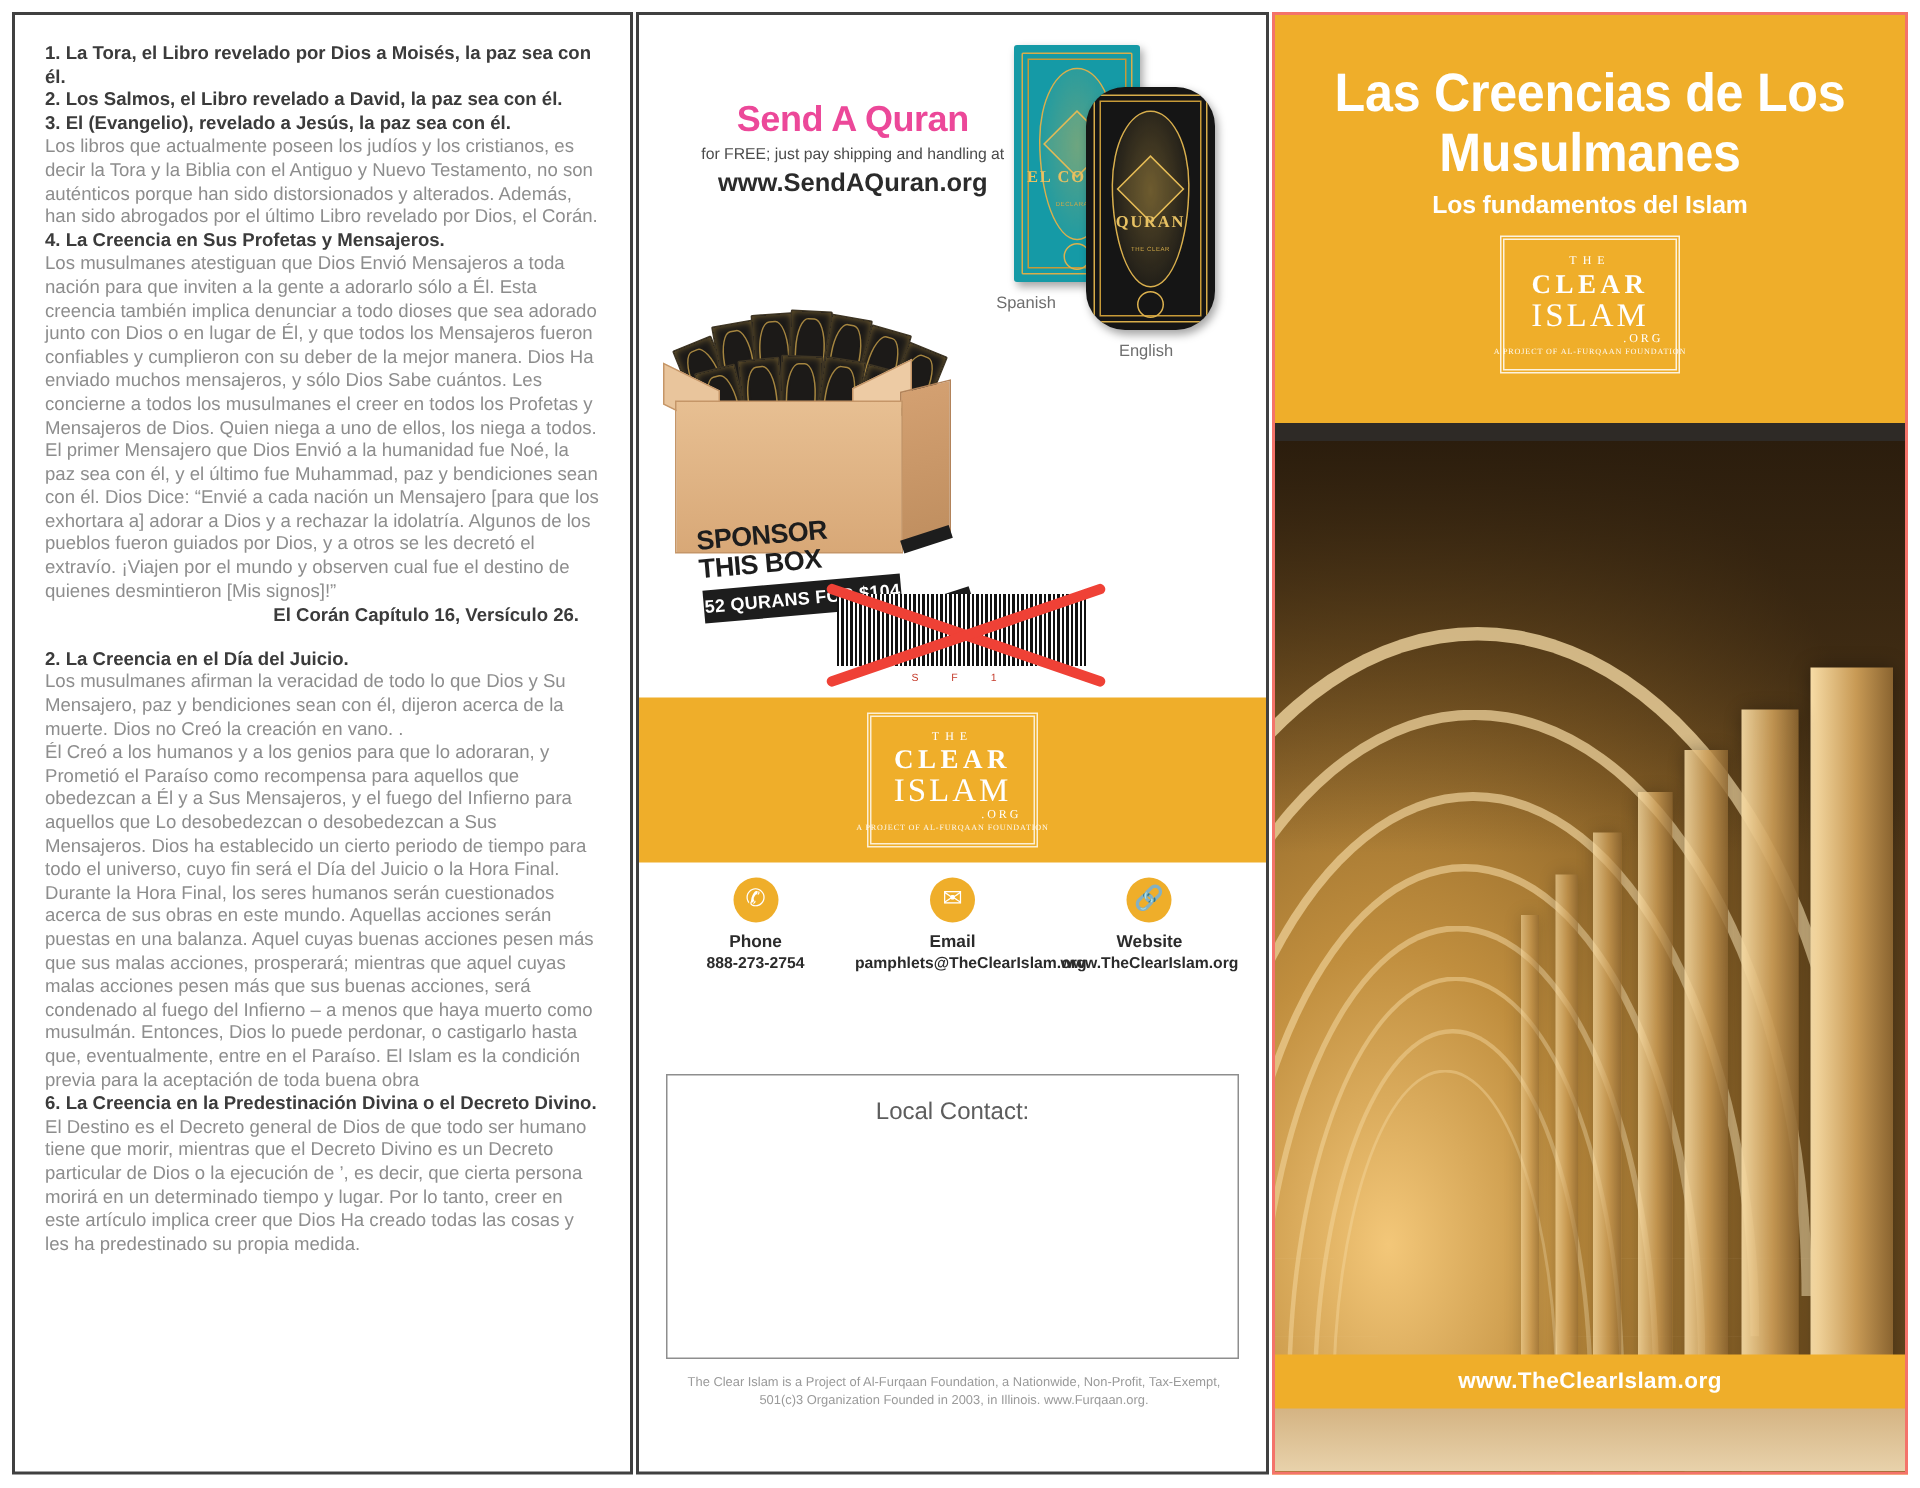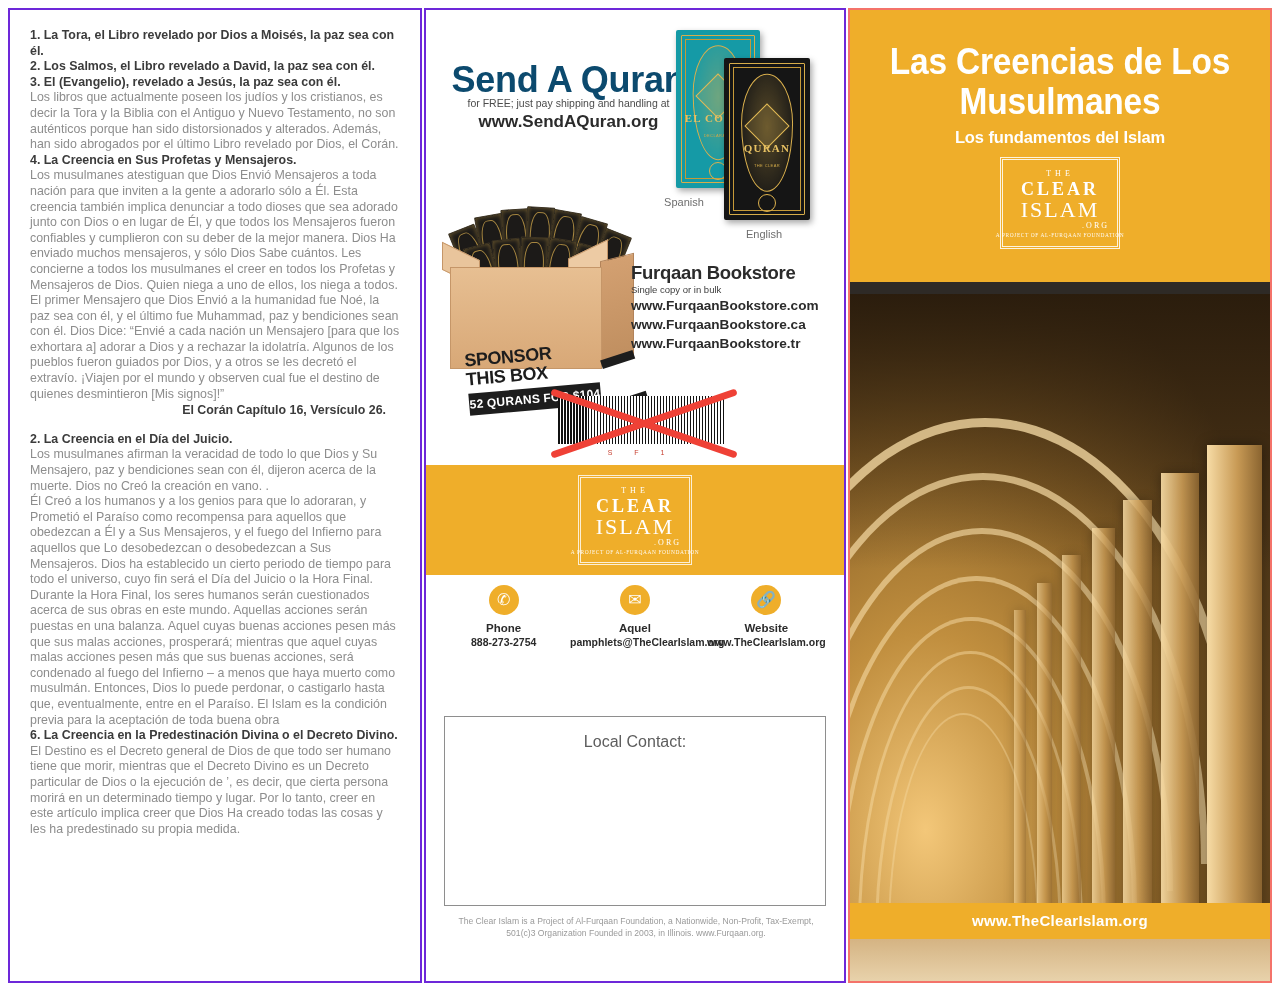--- a/index.html
+++ b/index.html
@@ -14,21 +14,21 @@
     width:1280px;height:992px;
     background:#fff;
   }
 
   
   .panel{
     position:absolute;
     top:8px;
     height:975px;
     box-sizing:border-box;
-    border:2px solid #6d28d9;
+    border:2px solid #404040;
     background:#fff;
     overflow:hidden;
   }
   #panel-left{ left:8px;  width:414px; }
   #panel-mid{  left:424px;width:422px; }
   #panel-right{left:848px;width:424px; border-color:#f4736a; background:#EFAE2A;}
 
   
   .left-body{
     padding:18px 20px 10px 20px;
@@ -50,40 +50,40 @@
     padding-right:14px;
   }
 
   
   .mid-top{position:relative;height:455px;background:#fff;}
 
   .sendaquran-block{
     position:absolute;left:20px;top:55px;width:245px;text-align:center;
   }
   .saq-title{
-    font-size:36px;font-weight:bold;color:#0c4a6e;letter-spacing:-0.3px;
+    font-size:24px;font-weight:bold;color:#ec4899;letter-spacing:-0.3px;
     line-height:30px;
   }
   .saq-sub{
     font-size:10.5px;color:#4b4b4b;margin-top:2px;line-height:12px;
   }
   .saq-url{
     font-size:17px;font-weight:bold;color:#2b2b2b;margin-top:3px;line-height:20px;
   }
 
   
   .books{position:absolute;left:240px;top:20px;width:175px;height:225px;}
   .book{
     position:absolute;
     border-radius:2px;
     box-shadow:2px 3px 6px rgba(0,0,0,.35);
     overflow:hidden;
   }
   .book-teal{left:10px;top:0;width:84px;height:158px;background:#159aa6;}
-  .book-black{left:58px;top:28px;width:86px;height:162px;background:#151515;}
+  .book-black{left:58px;top:28px;width:86px;height:162px;background:#151515;border-radius:26px;}
   .ornframe{
     position:absolute;left:5px;top:5px;right:5px;bottom:5px;
     border:1.5px solid #d8ad4a;border-radius:1px;
   }
   .ornframe:before{
     content:"";position:absolute;left:3px;top:3px;right:3px;bottom:3px;
     border:0.8px solid #c79a38;
   }
   .ovl{
     position:absolute;left:50%;top:46%;transform:translate(-50%,-50%);
@@ -390,27 +390,20 @@
         <div class="box-front">
           <div class="sponsor-txt">
             <span>SPONSOR</span><br>
             <span>THIS BOX</span>
           </div>
           <div class="price-bar">52 QURANS FOR $104</div>
           <div class="lectern"></div>
         </div>
       </div>
 
-      <div class="furqaan">
-        <div class="fq-title">Furqaan Bookstore</div>
-        <div class="fq-sub">Single copy or in bulk</div>
-        <div class="fq-url">www.FurqaanBookstore.com</div>
-        <div class="fq-url">www.FurqaanBookstore.ca</div>
-        <div class="fq-url">www.FurqaanBookstore.tr</div>
-      </div>
 
       <div class="barcode-wrap">
         <div class="barcode"></div>
         <div class="bc-digits">S F 1</div>
         <div class="xline a"></div>
         <div class="xline b"></div>
       </div>
     </div>
 
     <div class="ci-band">
@@ -424,21 +417,21 @@
     </div>
 
     <div class="contact-row">
       <div class="contact-item">
         <span class="c-circle">✆</span>
         <div class="c-label">Phone</div>
         <div class="c-value">888-273-2754</div>
       </div>
       <div class="contact-item">
         <span class="c-circle">✉</span>
-        <div class="c-label">Aquel</div>
+        <div class="c-label">Email</div>
         <div class="c-value">pamphlets@TheClearIslam.org</div>
       </div>
       <div class="contact-item">
         <span class="c-circle">🔗</span>
         <div class="c-label">Website</div>
         <div class="c-value">www.TheClearIslam.org</div>
       </div>
     </div>
 
     <div class="local-box">

